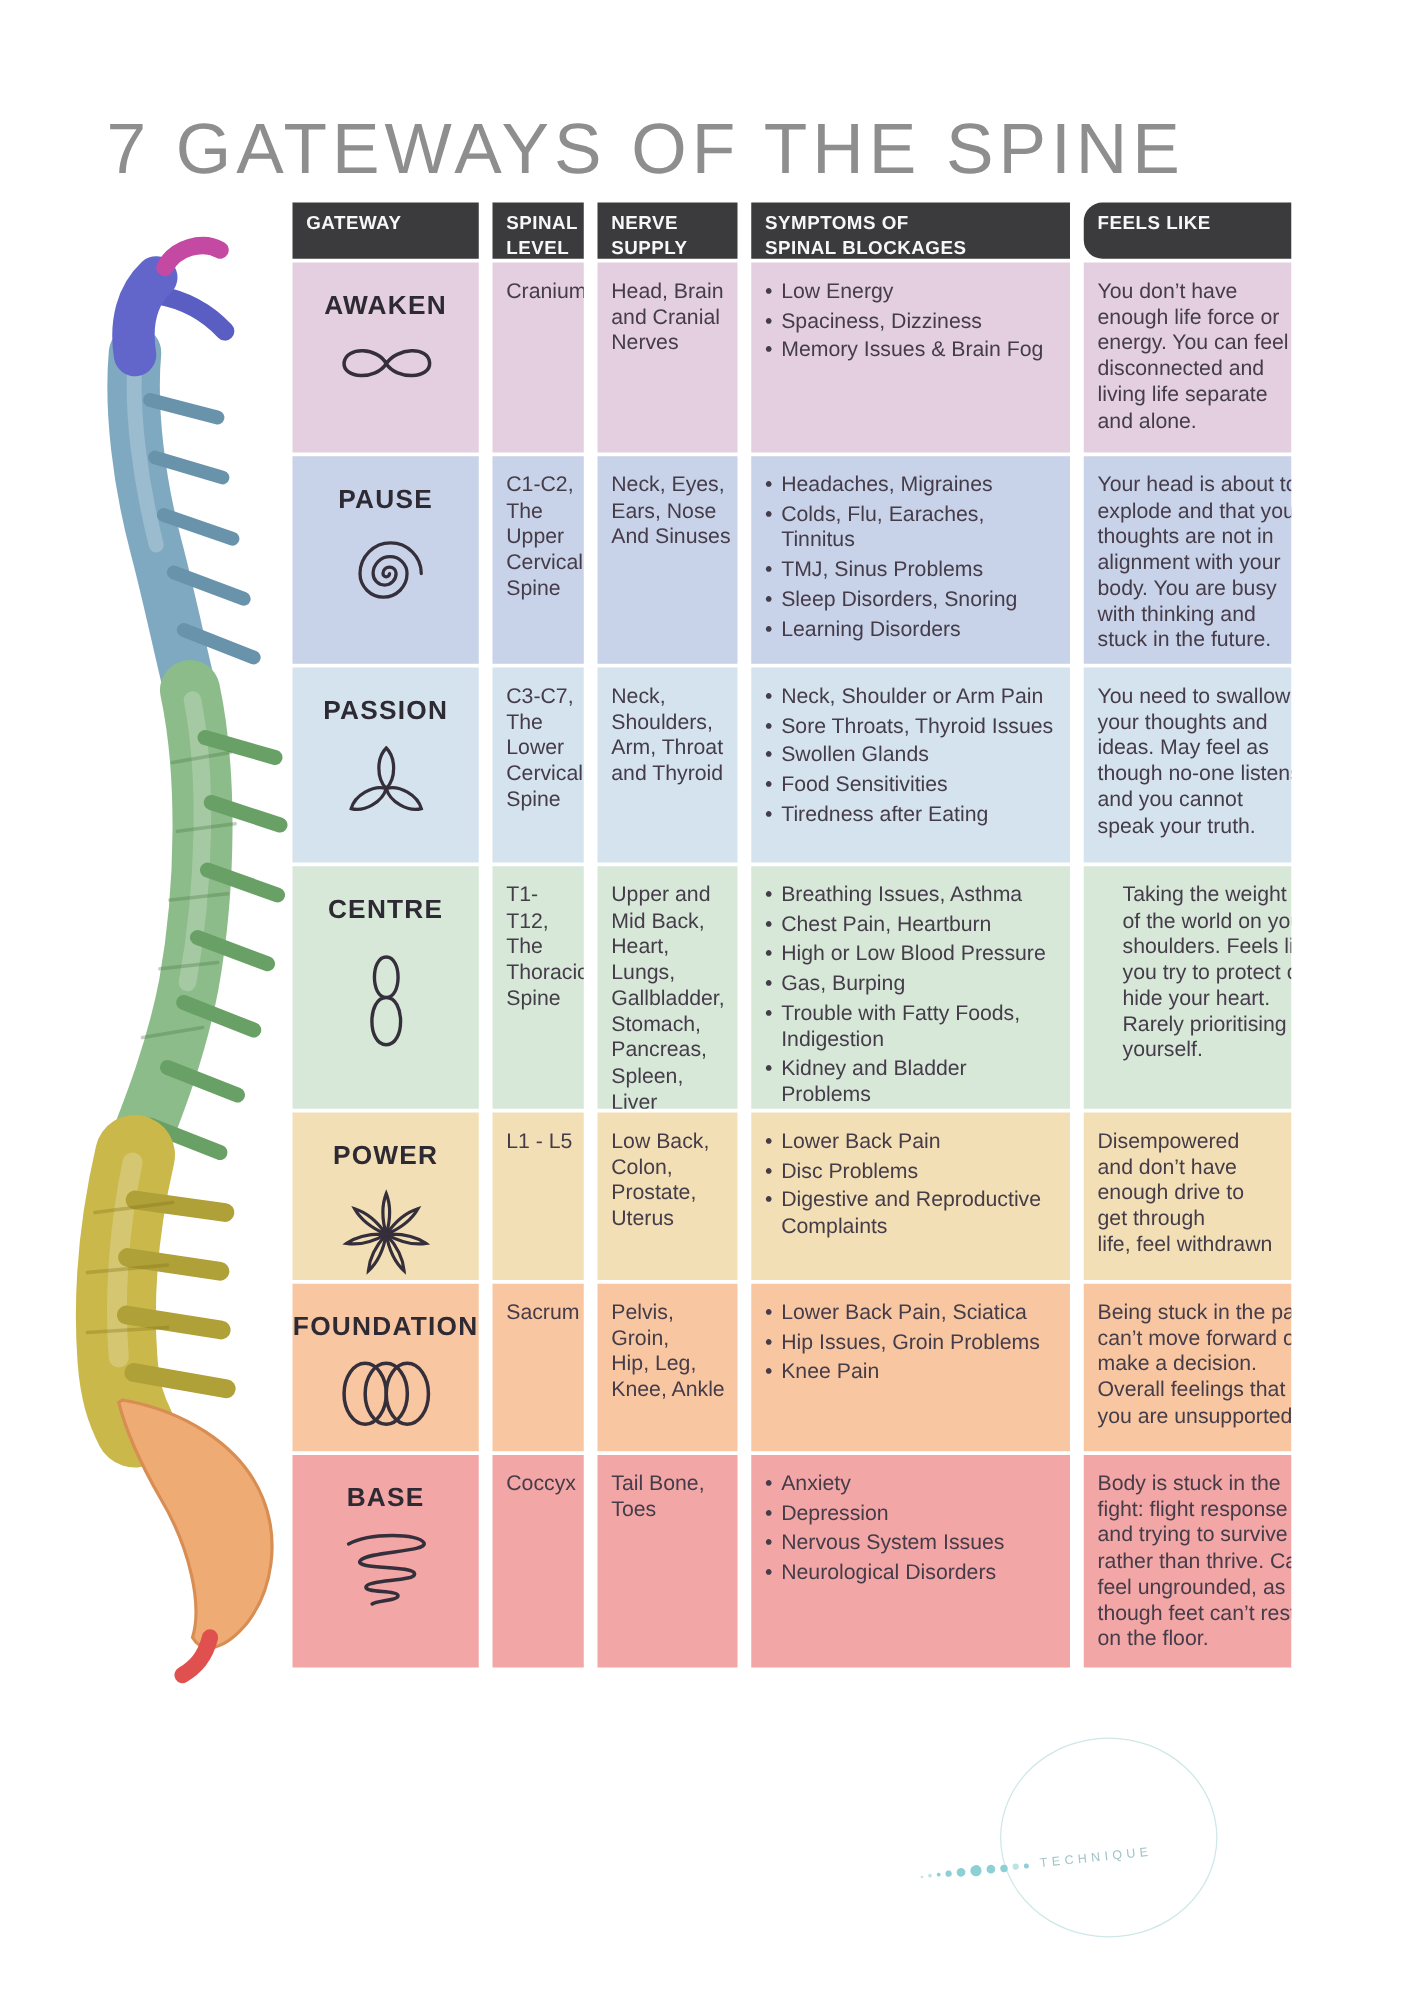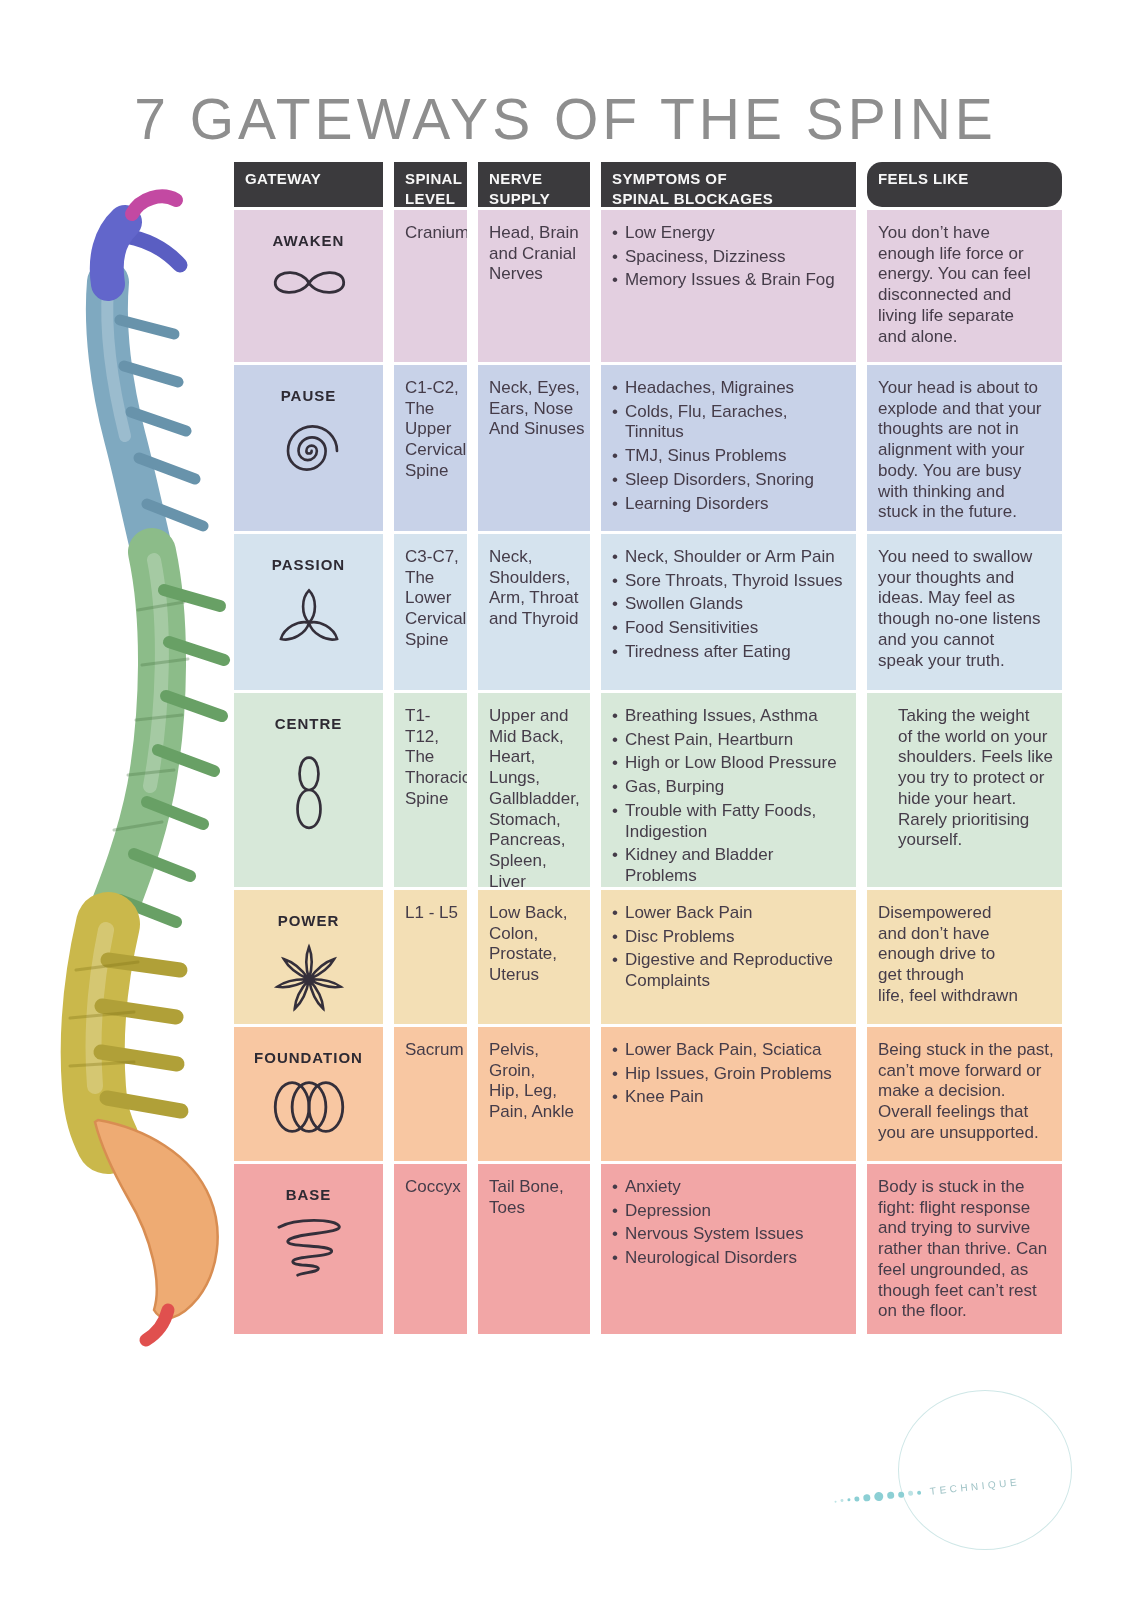--- a/index.html
+++ b/index.html
@@ -1,35 +1,35 @@
 <!DOCTYPE html>
 <html><head>
 <meta charset="utf-8">
 <style>
   html,body{margin:0;padding:0;background:#ffffff;}
-  .page{position:relative;width:1131px;height:1600px;background:#ffffff;overflow:hidden;
+  .page{position:relative;width:1033px;height:1600px;background:#ffffff;overflow:hidden;
         font-family:"Liberation Sans",sans-serif;}
 
   .title{position:absolute;top:86px;left:0;right:0;text-align:center;
          font-size:57px;font-weight:200;letter-spacing:4px;color:#8e8e8e;white-space:nowrap;}
 
   .spine{position:absolute;left:4px;top:170px;width:300px;height:1320px;z-index:3;}
 
   .gw-table{position:absolute;left:234px;top:162px;width:828px;z-index:2;
             display:grid;grid-template-columns:149px 73px 112px 255px 195px;
             grid-template-rows:45px 152px 166px 156px 194px 134px 134px 170px;
             column-gap:11px;row-gap:3px;}
   .row{display:contents;}
   .hcell{color:#f7f7f7;font-size:15px;font-weight:bold;letter-spacing:.4px;line-height:1.3;
          padding:7px 8px 0 11px;white-space:pre-line;}
   .cell{font-size:17px;line-height:1.22;color:#453c49;padding:13px 4px 8px 11px;
         white-space:pre-line;overflow:hidden;}
   .gcell{display:flex;flex-direction:column;align-items:center;gap:10px;
          padding:22px 4px 0 4px;overflow:hidden;}
-  .gname{font-size:15px;font-weight:bold;letter-spacing:1px;color:#2e2a33;white-space:nowrap;}
+  .gname{font-size:21px;font-weight:bold;letter-spacing:1px;color:#2e2a33;white-space:nowrap;}
   .gicon{flex:0 0 auto;}
   .gicon path,.gicon ellipse,.gicon circle{fill:none;stroke:#342f3a;stroke-width:3;stroke-linecap:round;}
 
   .bullet-item{display:flex;gap:7px;margin-bottom:3px;}
   .bullet-item .dot{flex:0 0 auto;font-size:17px;line-height:1.22;}
   .bullet-item .btxt{flex:1;white-space:pre-line;}
 
   .copyright{position:absolute;top:1438px;left:0;right:180px;text-align:center;
              font-size:26px;color:#3a3a3a;z-index:2;}
   .logo{position:absolute;right:55px;top:1388px;width:250px;height:170px;z-index:2;}
@@ -273,21 +273,21 @@
         <div class="gname">FOUNDATION</div>
         <svg class="gicon" width="90" height="60" viewBox="0 0 96 64">
           <ellipse cx="30" cy="32" rx="18" ry="26"></ellipse>
           <ellipse cx="48" cy="32" rx="18" ry="26"></ellipse>
           <ellipse cx="66" cy="32" rx="18" ry="26"></ellipse>
         </svg>
       </div>
       <div class="cell" style="background-color: rgb(248, 199, 162);">Sacrum</div>
       <div class="cell" style="background-color: rgb(248, 199, 162);">Pelvis, Groin,
 Hip, Leg,
-Pain, Ankle</div>
+Knee, Ankle</div>
       <div class="cell" style="background-color: rgb(248, 199, 162);"><div class="bullet-item"><span class="dot">•</span><span class="btxt">Lower Back Pain, Sciatica</span></div><div class="bullet-item"><span class="dot">•</span><span class="btxt">Hip Issues, Groin Problems</span></div><div class="bullet-item"><span class="dot">•</span><span class="btxt">Knee Pain</span></div></div>
       <div class="cell" style="background-color: rgb(248, 199, 162);">Being stuck in the past,
 can’t move forward or
 make a decision.
 Overall feelings that
 you are unsupported.</div>
     </div>
 
     <div class="row">
       <div class="cell gcell" style="background-color: rgb(242, 166, 166);">

